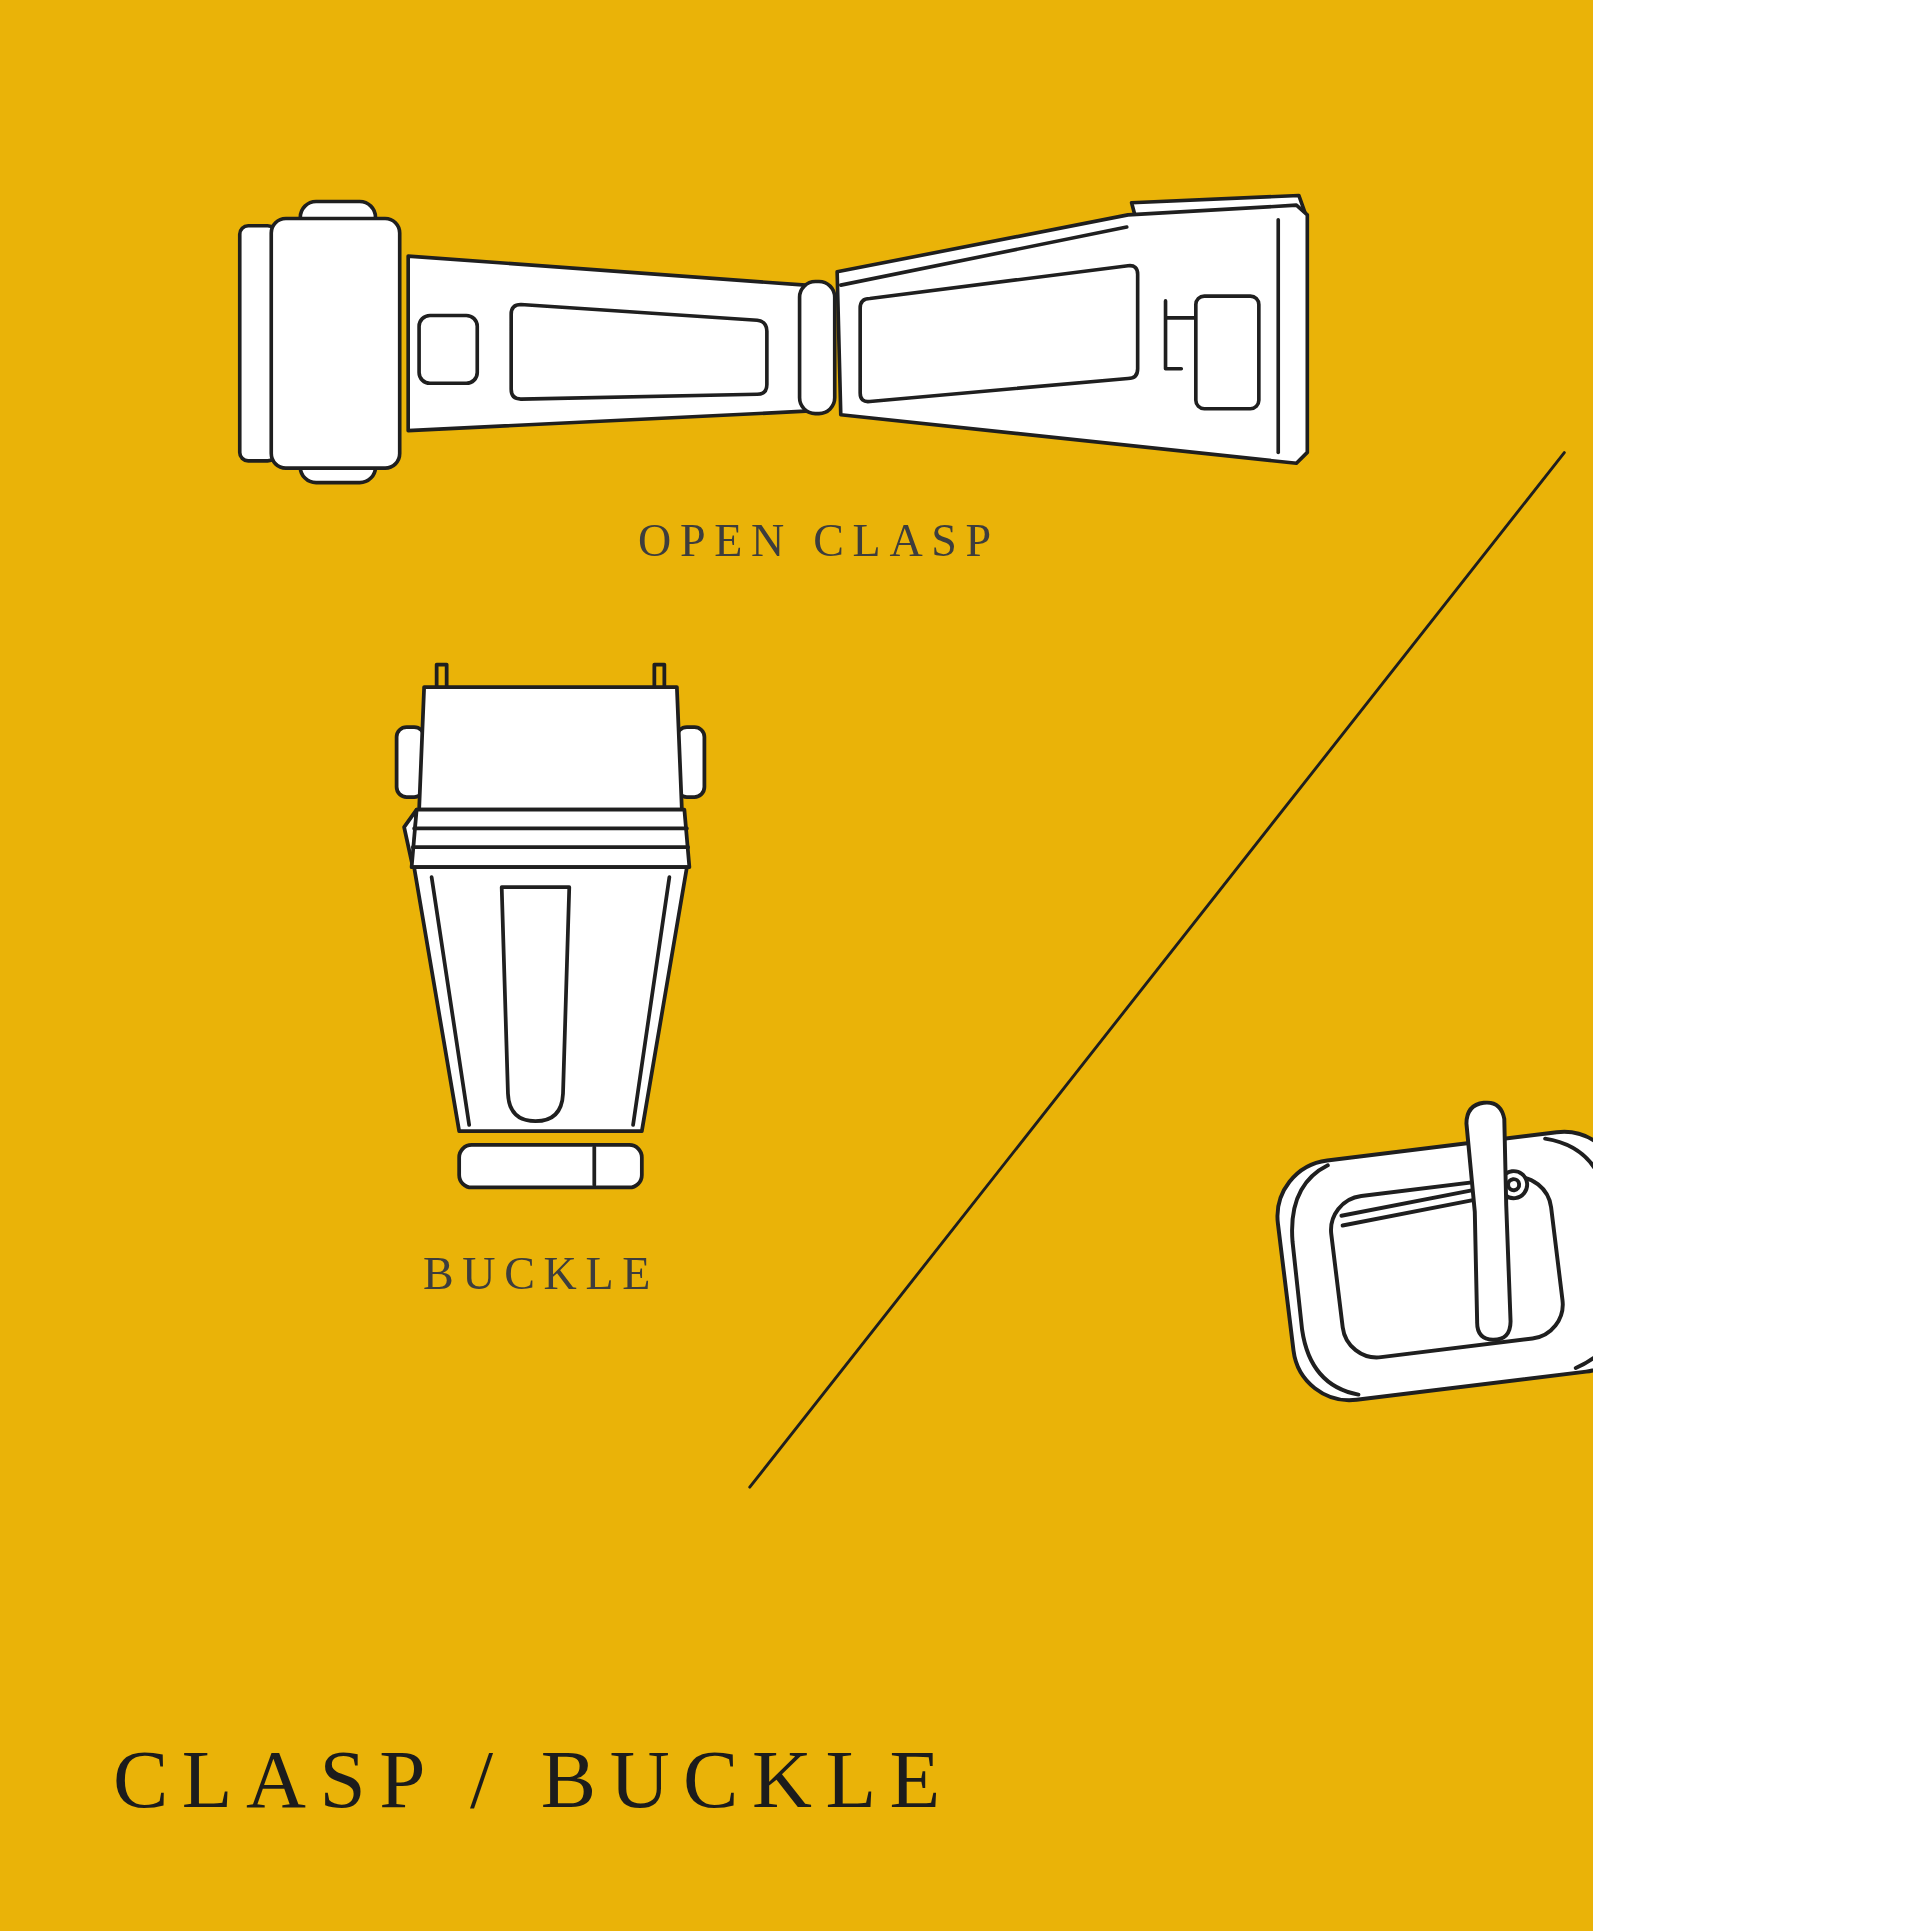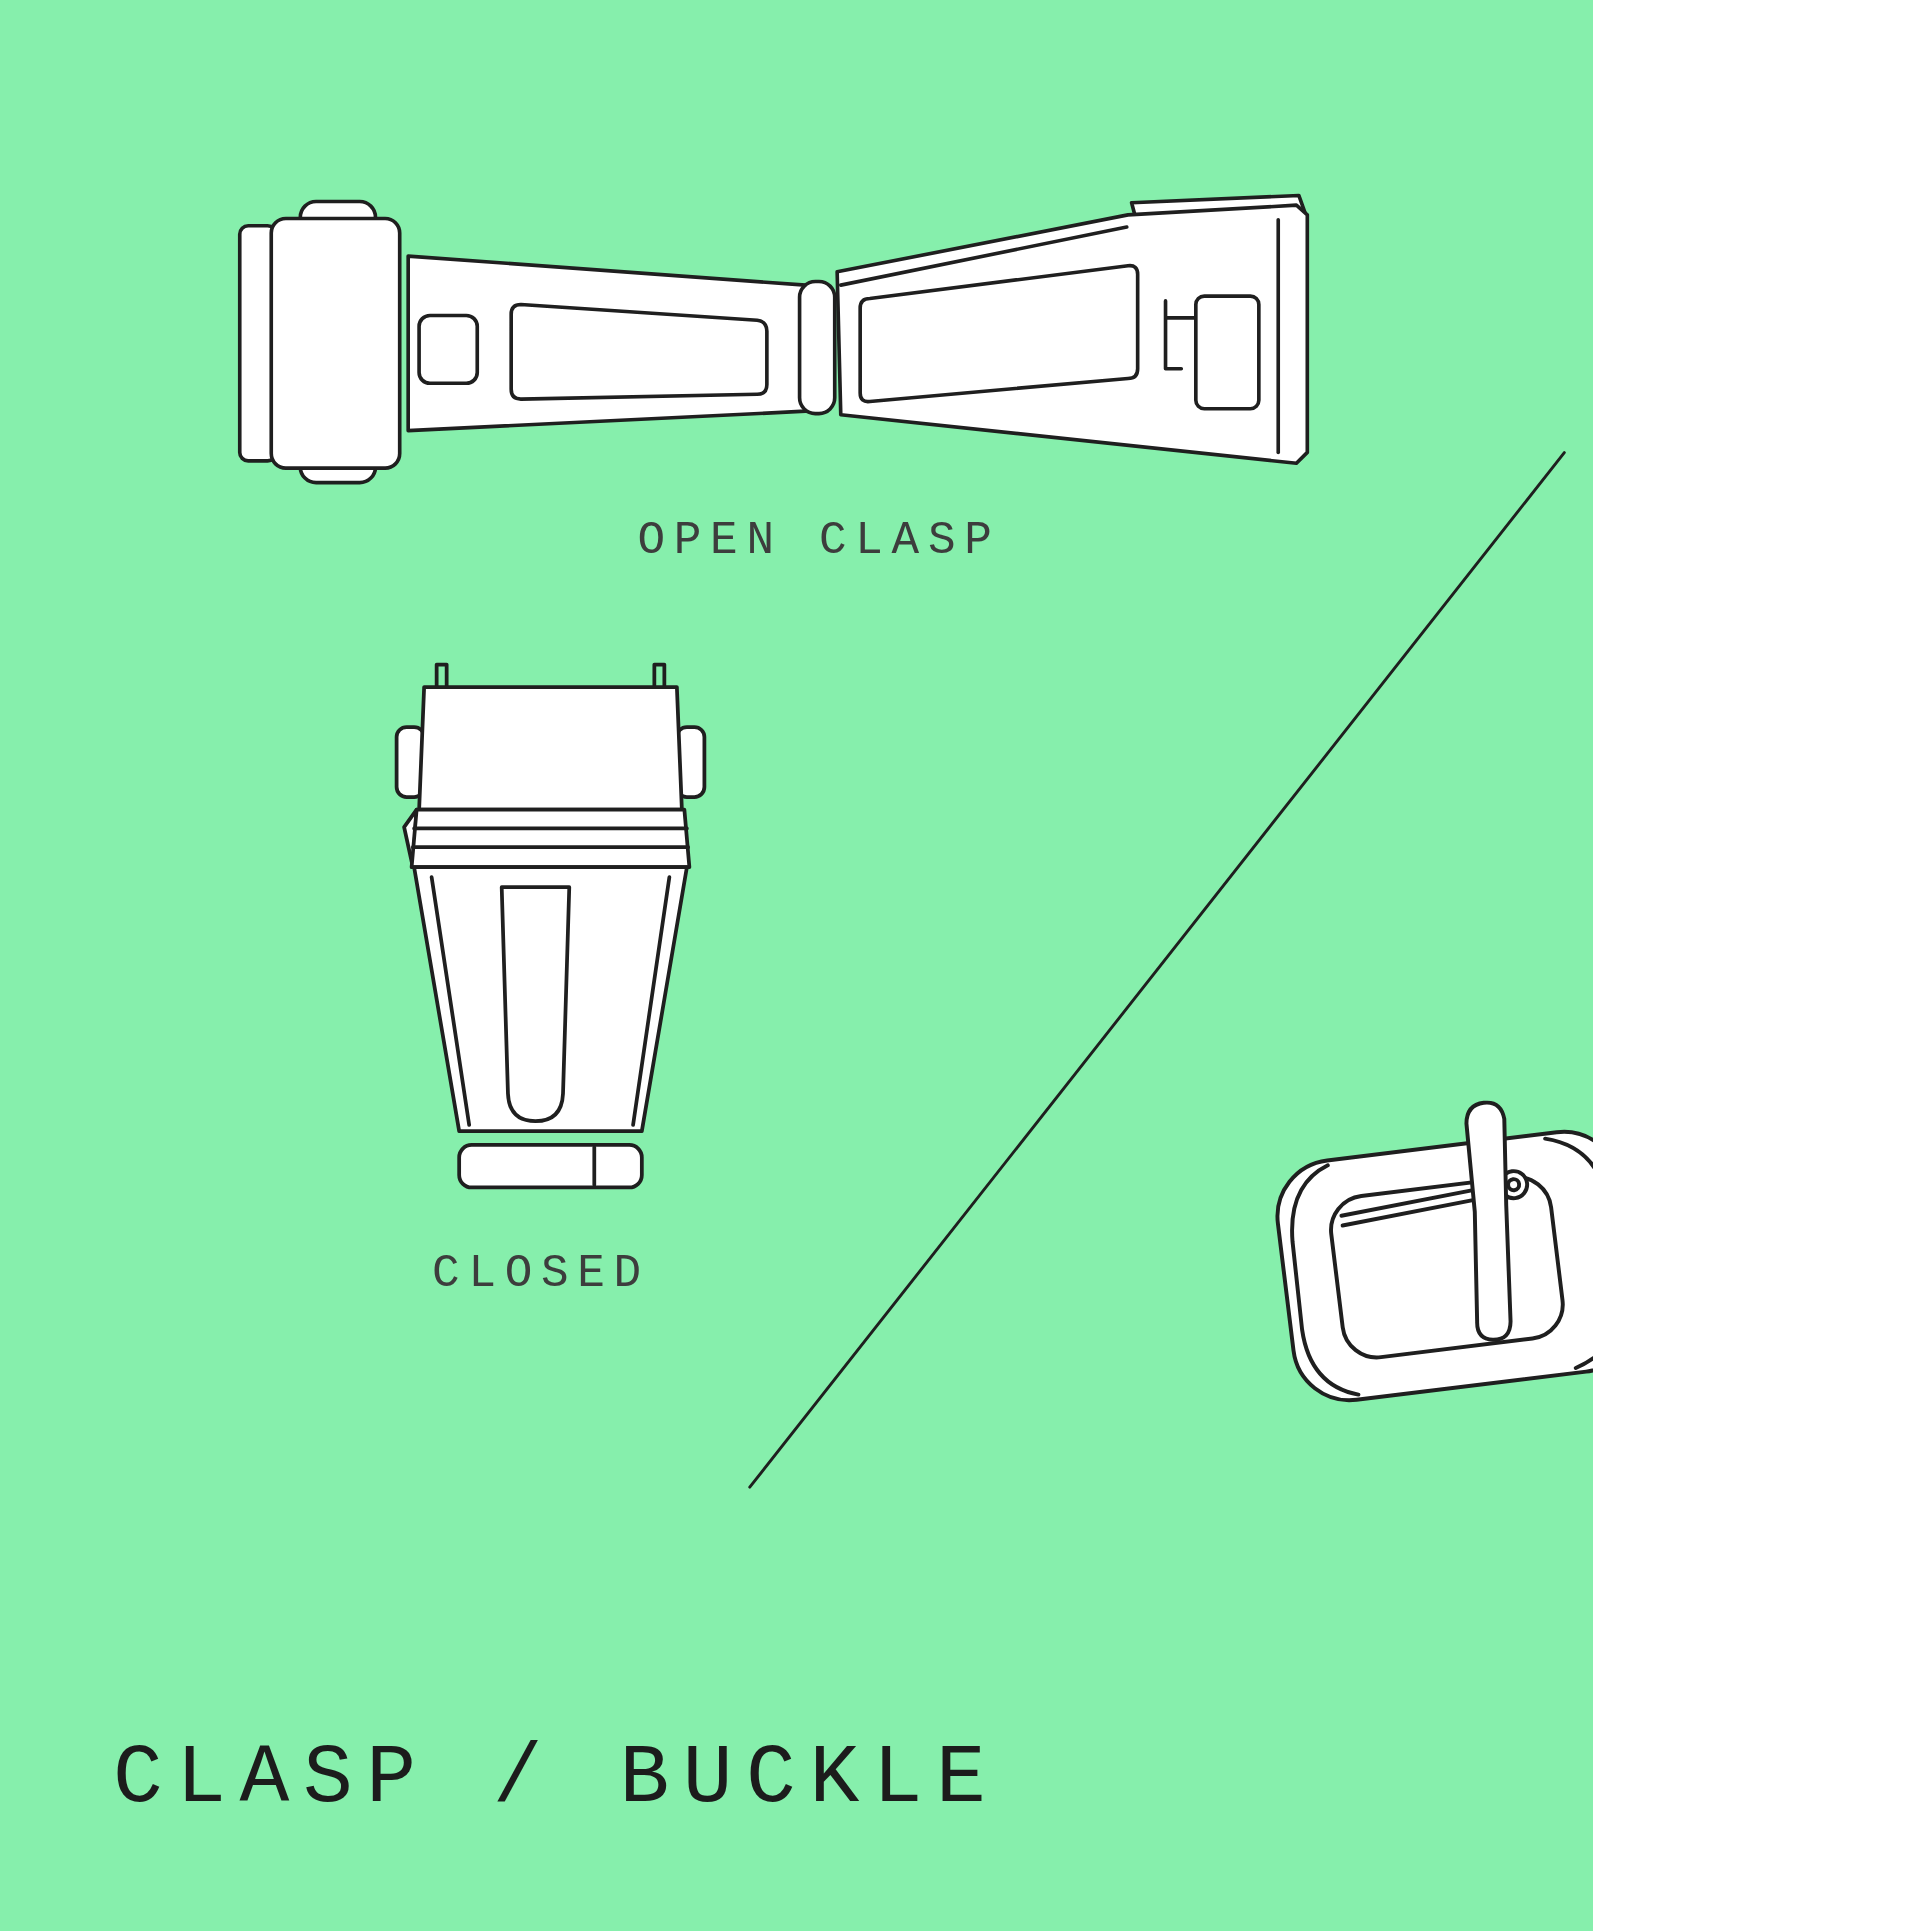--- a/index.html
+++ b/index.html
@@ -4,23 +4,23 @@
 <style>
   html, body {
     margin: 0;
     padding: 0;
     background: #ffffff;
   }
   .canvas {
     position: relative;
     width: 1593px;
     height: 1931px;
-    background: #86efac;
+    background: #eab308;
     overflow: hidden;
-    font-family: Liberation Mono, monospace;
+    font-family: Liberation Serif, serif;
   }
   .fig {
     position: absolute;
   }
   .fig svg {
     display: block;
     width: 100%;
     height: 100%;
   }
   .fig-open   { left: 225px;  top: 187px;  width: 1091px; height: 309px; }
@@ -129,21 +129,21 @@
 
         <path d="M30,172 L60,370 M220,172 L191,370" fill="none"></path>
 
         <path d="M86,180 L140,180 L135,345 Q134,367 113,367 Q92,367 91,345 Z" fill="none"></path>
 
         <rect x="52" y="386" width="146" height="34" rx="10"></rect>
         <path d="M160,388 L160,418" fill="none"></path>
       </g>
     </svg>
   </figure>
-  <div class="caption caption-closed">CLOSED</div>
+  <div class="caption caption-closed">BUCKLE</div>
 
   <svg class="divider" viewBox="0 0 860 1095" aria-hidden="true">
     <line x1="851" y1="14" x2="7" y2="1086" stroke="#1f1f1f" stroke-width="3" stroke-linecap="round"></line>
   </svg>
 
   <figure class="fig fig-buckle" style="margin:0;">
     <svg viewBox="0 0 330 280" aria-hidden="true">
       <g class="line-art" stroke-width="3.2" transform="rotate(-7 165 140)">
 
         <rect x="28" y="42" width="280" height="196" rx="46"></rect>

